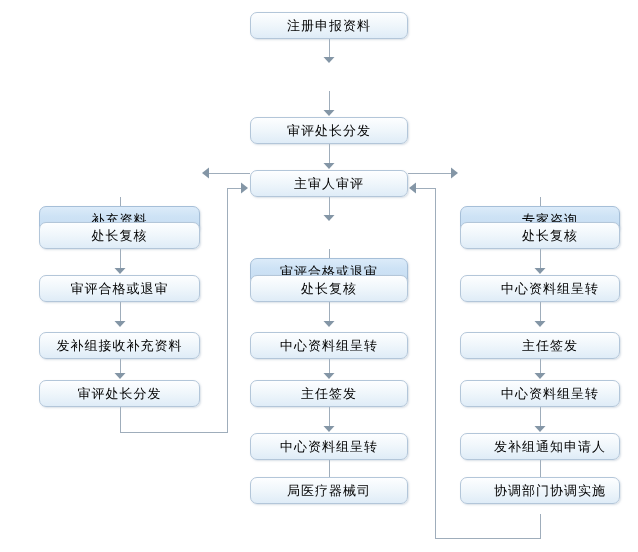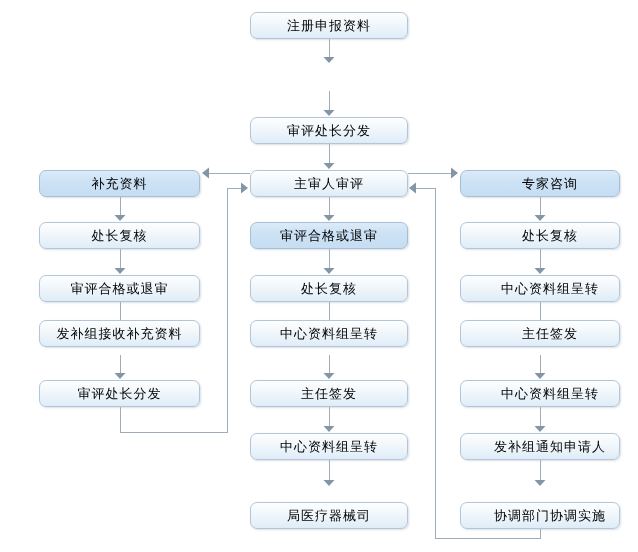--- a/index.html
+++ b/index.html
@@ -20,28 +20,29 @@
     background:linear-gradient(180deg,var(--fill-top,#fdfeff) 0%,#eff6fb 50%,var(--fill-bottom,#dfecf7) 100%);
     box-shadow:1px 1px 2px rgba(168,184,200,.45);
     display:flex;align-items:center;justify-content:center;
     font-size:13px;line-height:1;color:var(--text,#000);
     letter-spacing:1px;
     white-space:nowrap;
   }
   .node--hl{
     background:linear-gradient(180deg,var(--hl-top,#dcebf9) 0%,#cde2f5 40%,var(--hl-bottom,#c6ddf2) 100%);
     border-color:#a6bfd8;
+    margin-top:36px;
   }
   
   .col-left  {left:39px; width:161px;}
   .col-center{left:250px;width:158px;}
   .col-right {left:460px;width:160px;padding-left:20px;}
   
   .r1{top:12px}.r2{top:64px}.r3{top:117px}.r4{top:170px}.r5{top:222px}
-  .r6{top:275px}.r7{top:320px}.r8{top:380px}.r9{top:433px}.r10{top:502px}
+  .r6{top:275px}.r7{top:332px}.r8{top:380px}.r9{top:433px}.r10{top:477px}
   line,path{stroke:var(--line,#9fadbb);stroke-width:1;fill:none;shape-rendering:crispEdges;}
   polygon{fill:var(--arrow,#8496a6);stroke:none;}
 </style>
 </head>
 <body>
 
 <div id="canvas" style="--bg: #ffffff; --node-border: #b3c6d9; --fill-top: #fdfeff; --fill-bottom: #dfecf7; --hl-top: #dcebf9; --hl-bottom: #c6ddf2; --line: #9fadbb; --arrow: #8496a6; --text: #000000;">
 
   <svg id="connectors" viewBox="0 0 638 552" xmlns="http://www.w3.org/2000/svg">
 

